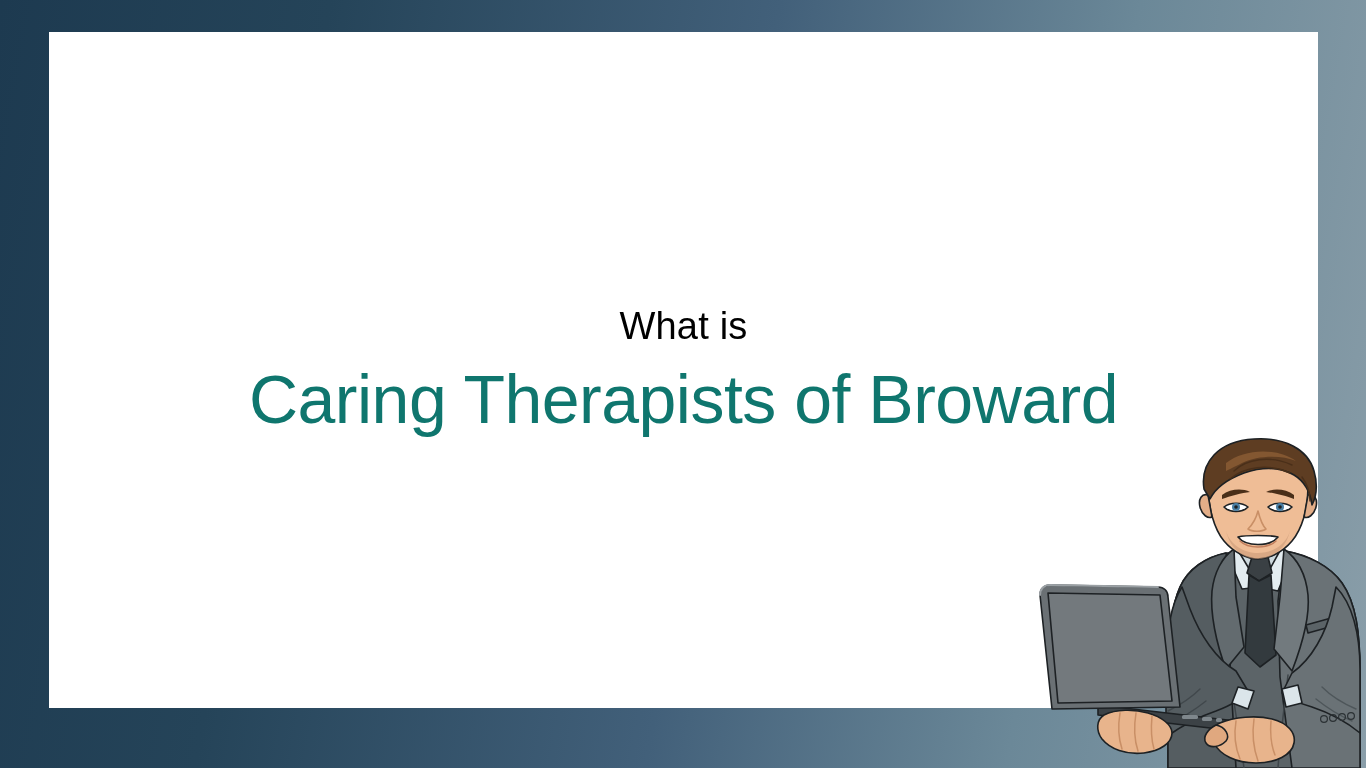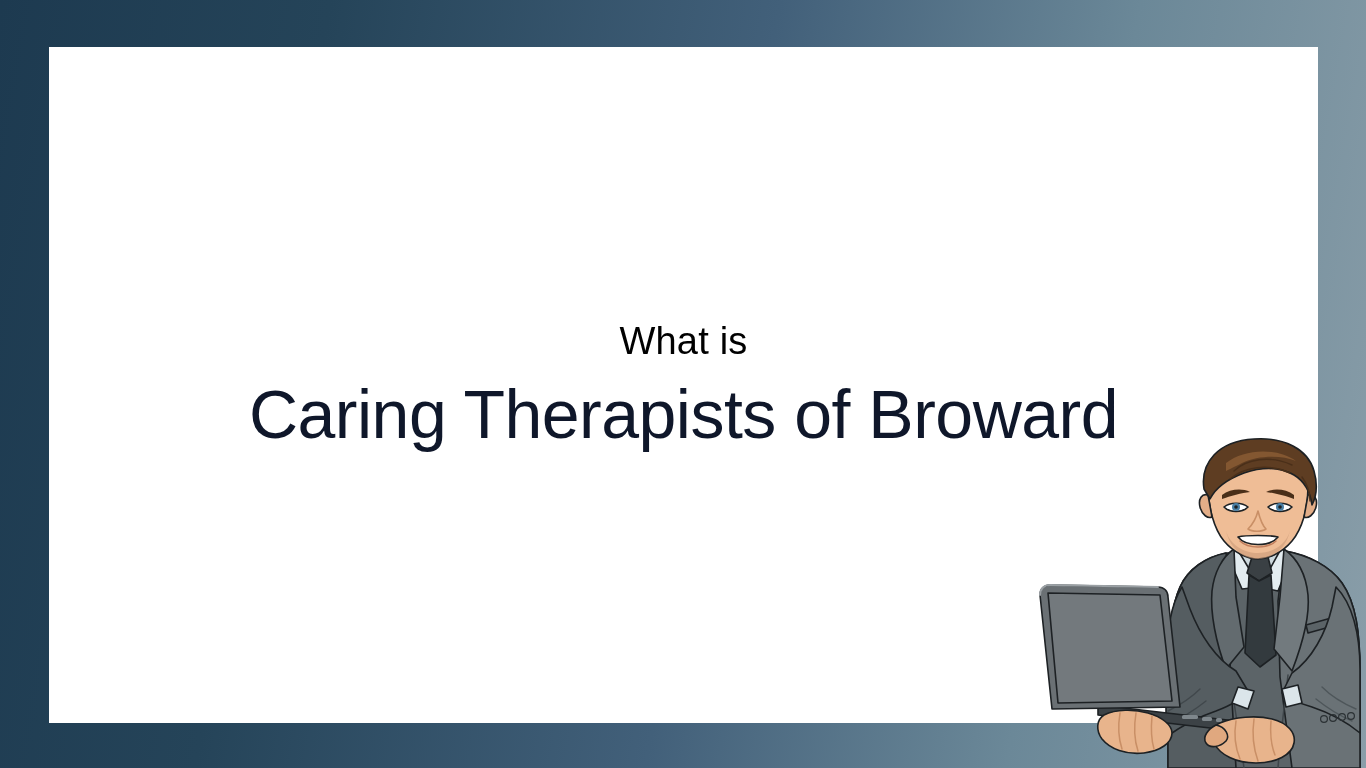--- a/index.html
+++ b/index.html
@@ -16,21 +16,21 @@
     width: 1366px;
     height: 768px;
     background: linear-gradient(100deg, #1d3a50 0%, #254459 22%, #42607a 52%, #6b8898 76%, #8a9ea9 100%);
     overflow: hidden;
   }
 
   
   #content-panel {
     position: absolute;
     left: 49px;
-    top: 47px;
+    top: 32px;
     width: 1269px;
     height: 676px;
     background: #ffffff;
   }
 
   
   #title-block {
     position: absolute;
     left: 0;
     top: 0;
@@ -52,21 +52,21 @@
   }
 
   #main-title {
     position: absolute;
     left: 0;
     width: 1269px;
     top: 333px;
     text-align: center;
     font-size: 68px;
     line-height: 1.0;
-    color: #0f172a;
+    color: #0f766e;
     letter-spacing: -0.5px;
     white-space: nowrap;
   }
 
   
   #presenter {
     position: absolute;
     left: 1030px;
     top: 437px;
     width: 340px;

